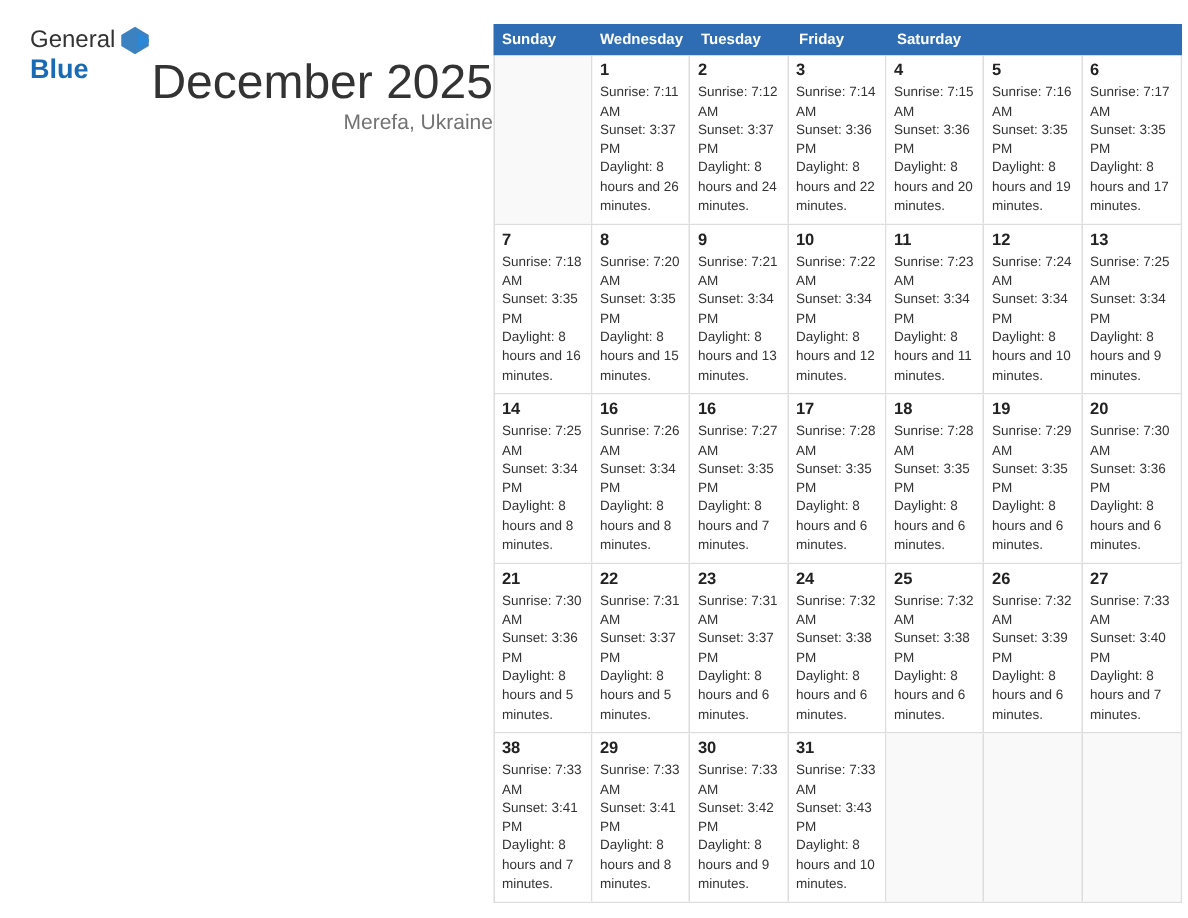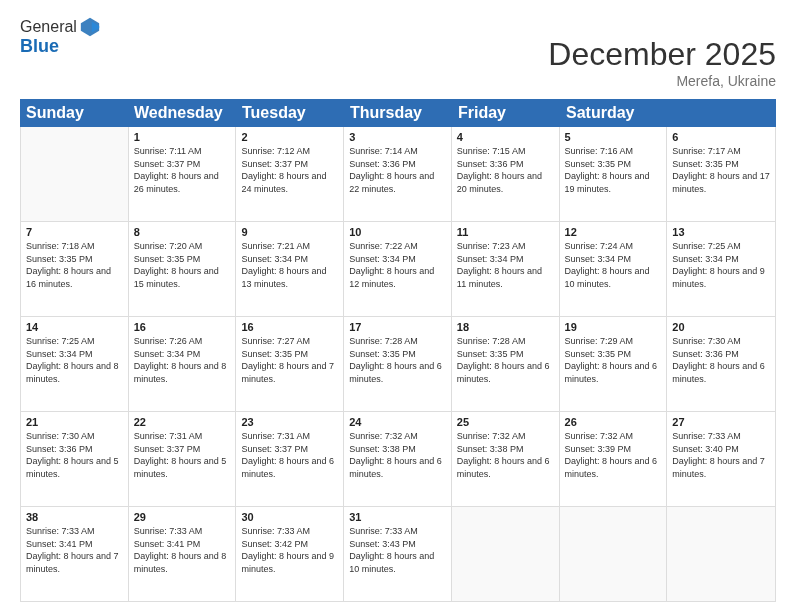--- a/index.html
+++ b/index.html
@@ -6,23 +6,23 @@
     body {
       font-family: Arial, sans-serif;
       background: #fff;
       width: 792px;
       height: 612px;
       overflow: hidden;
     }
     .page {
       width: 792px;
       height: 612px;
-      padding: 16px 16px 10px 20px;
-      display: flex;
-      flex-direction: column;
+      padding: 16px 4px 10px 20px;
+      display: flex;
+      flex-direction: row;
     }
     .header {
       display: flex;
       justify-content: space-between;
       align-items: flex-start;
       margin-bottom: 10px;
     }
     .logo {
       display: flex;
       align-items: center;
@@ -52,21 +52,21 @@
       display: flex;
       flex-direction: column;
     }
     .cal-header {
       display: grid;
       grid-template-columns: repeat(7, 1fr);
       background: #2e6db4;
     }
     .cal-header-cell {
       color: #fff;
-      font-size: 16px;
+      font-size: 10px;
       font-weight: bold;
       padding: 5px 6px;
       text-align: left;
     }
     .cal-body {
       flex: 1;
       display: flex;
       flex-direction: column;
     }
     .cal-row {
@@ -126,21 +126,20 @@
       <div class="month-title">December 2025</div>
       <div class="location">Merefa, Ukraine</div>
     </div>
   </div>
 
   <div class="calendar">
     <div class="cal-header" id="cal-header">
         <div class="cal-header-cell">Sunday</div>
         <div class="cal-header-cell">Wednesday</div>
         <div class="cal-header-cell">Tuesday</div>
-        <div class="cal-header-cell">Thursday</div>
         <div class="cal-header-cell">Friday</div>
         <div class="cal-header-cell">Saturday</div>
       </div>
     <div class="cal-body" id="cal-body" style="border-left:1px solid #ddd; border-right:1px solid #ddd; border-bottom:1px solid #ddd;">
         <div class="cal-row">
           <div class="cal-cell empty"></div>
           <div class="cal-cell">
             <div class="cell-day">1</div>
             <div class="cell-info">Sunrise: 7:11 AM<br>Sunset: 3:37 PM<br>Daylight: 8 hours and 26 minutes.</div>
           </div>

